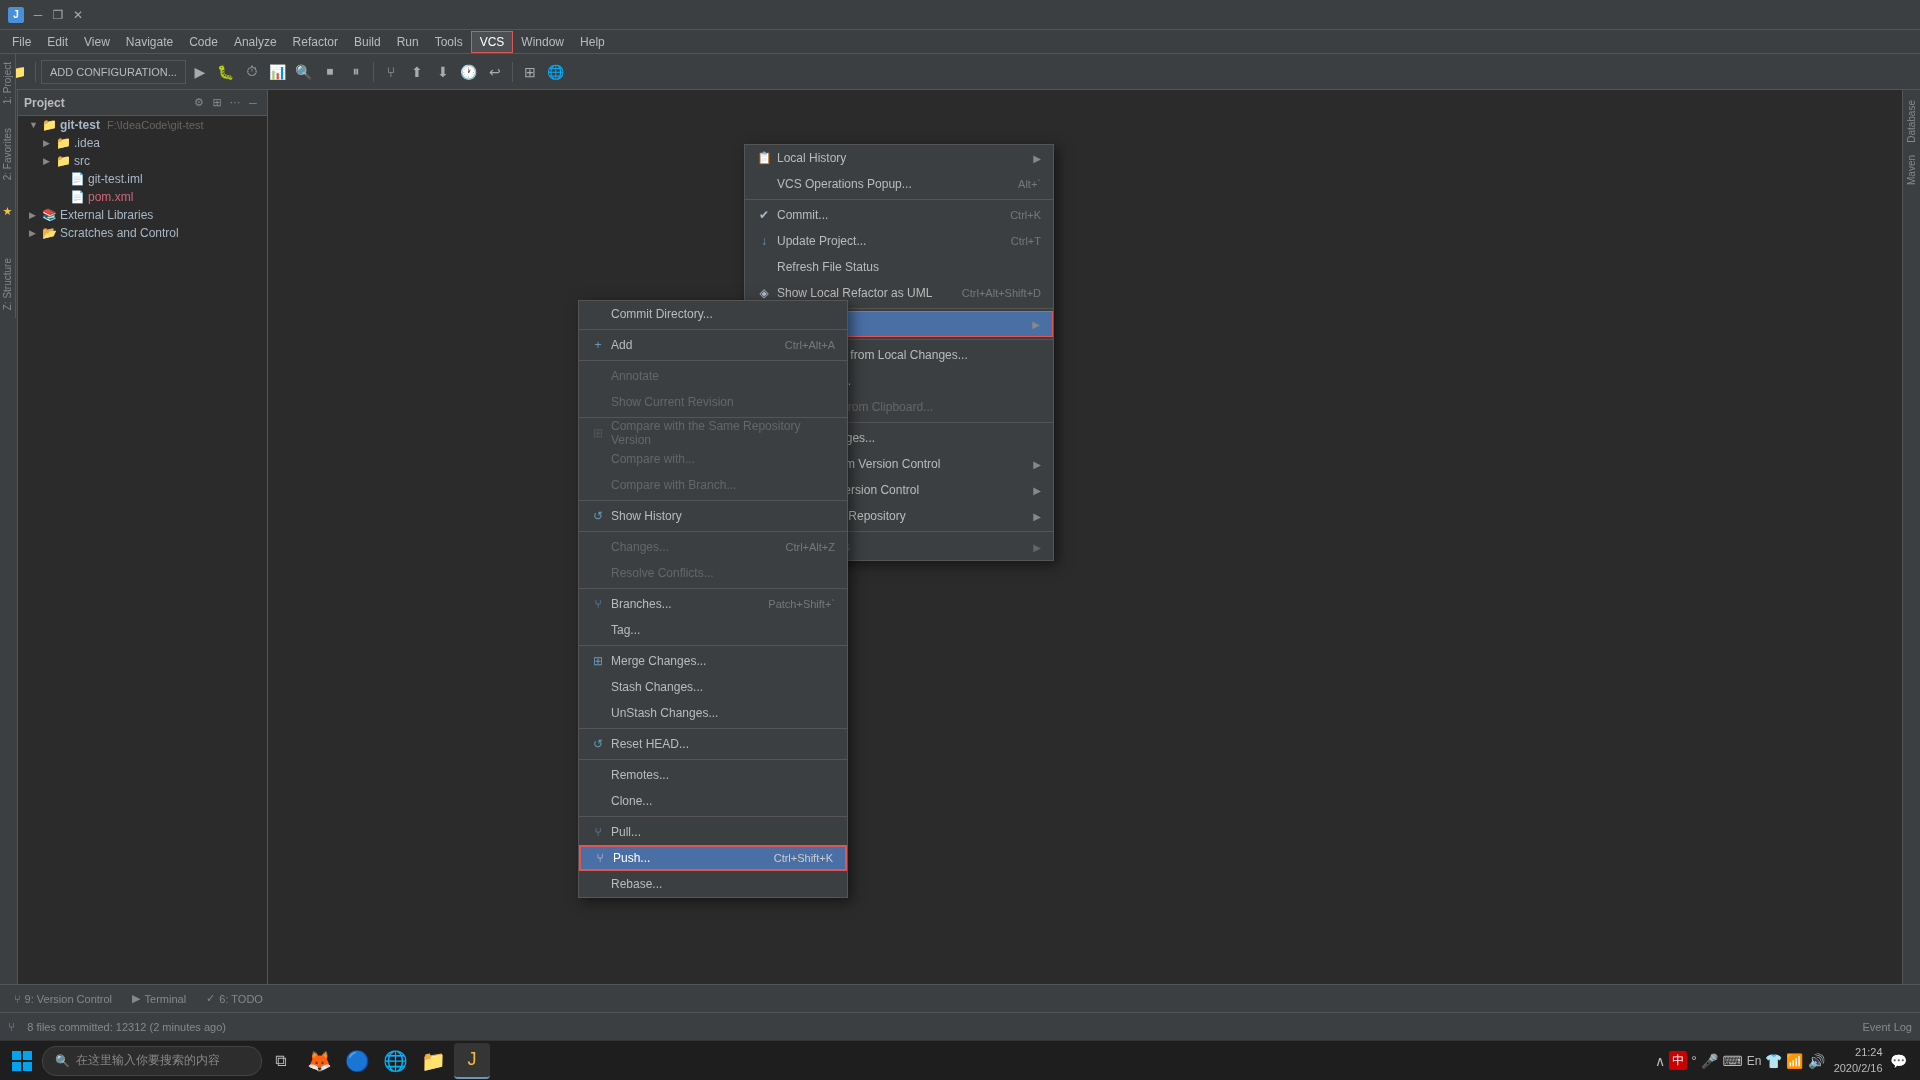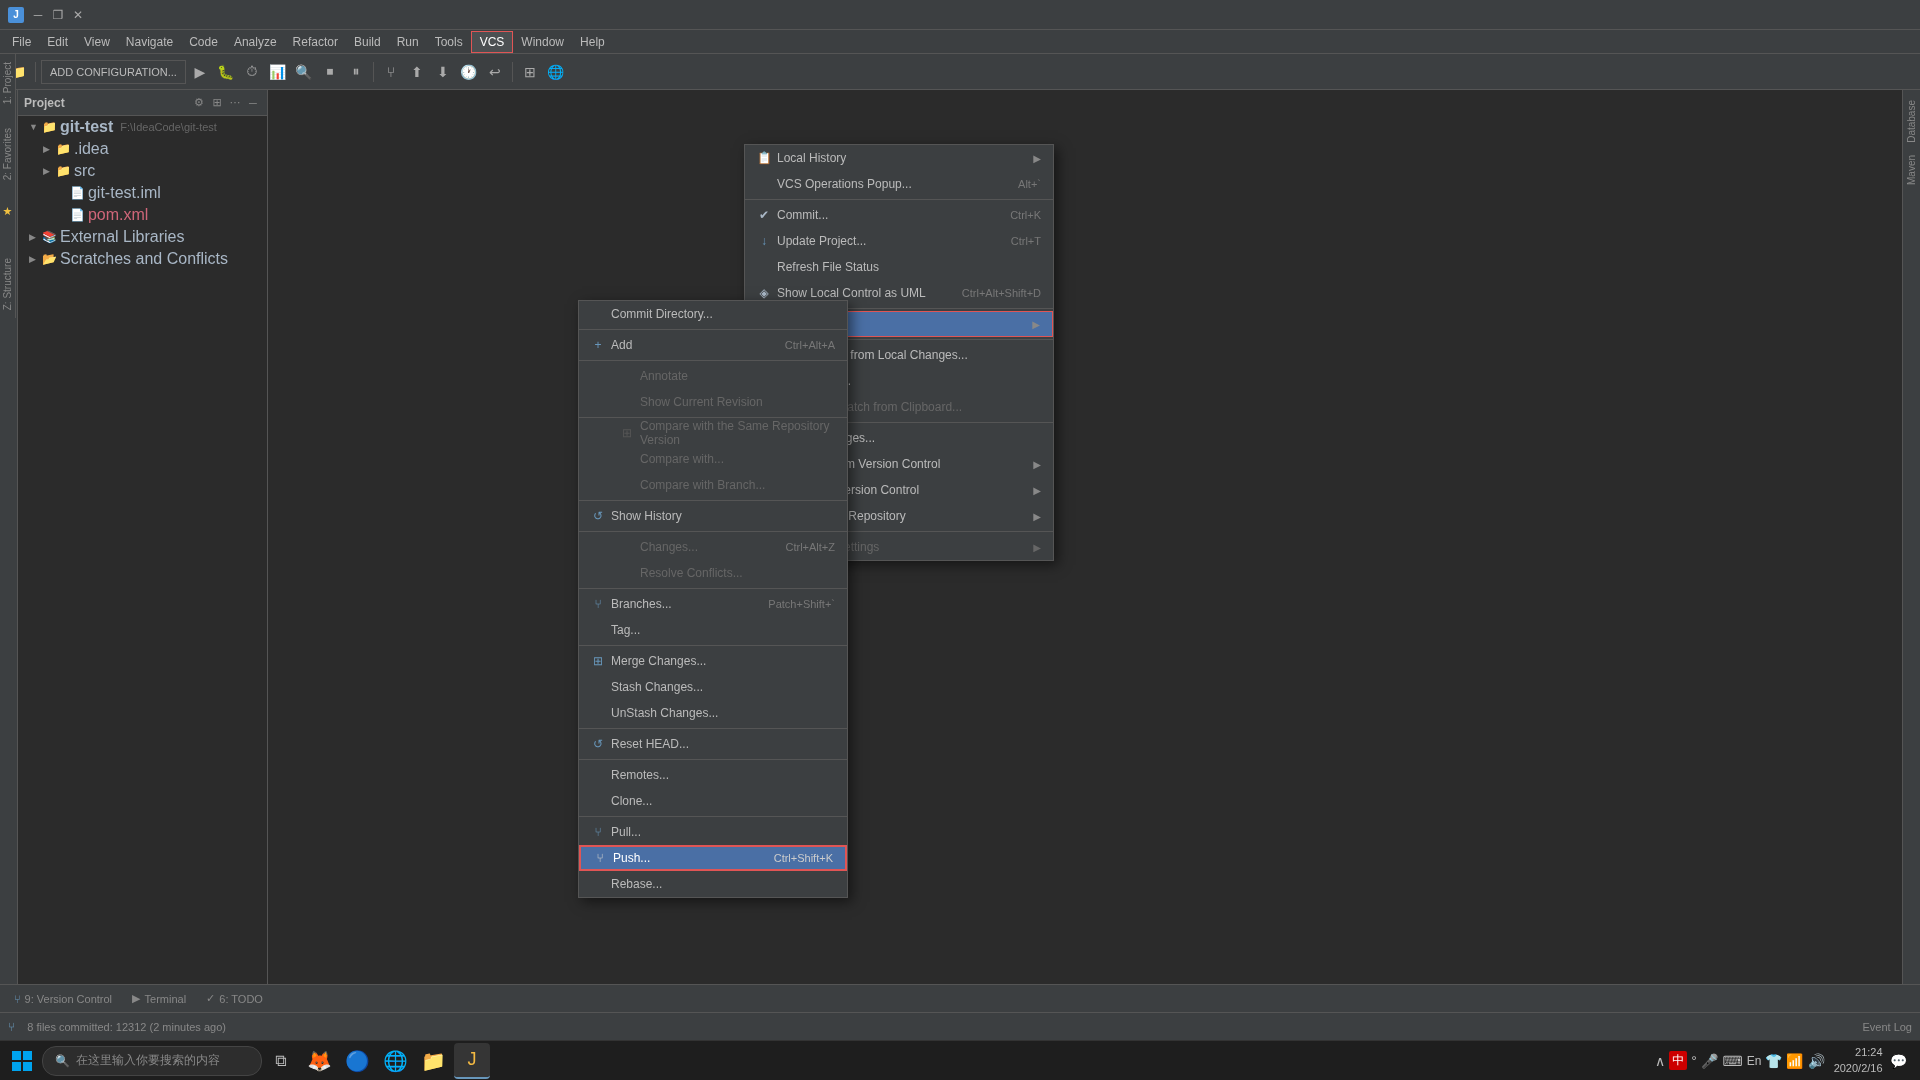--- a/index.html
+++ b/index.html
@@ -135,21 +135,21 @@
     .tree-item {
       display: flex; align-items: center;
       padding: 2px 4px;
       cursor: pointer;
       font-size: 12px;
       gap: 3px;
     }
     .tree-indent { display: inline-block; }
     .tree-arrow { font-size: 9px; color: #888; width: 10px; }
     .tree-icon { font-size: 12px; }
-    .tree-label { font-size: 16px; }
+    .tree-label { font-size: 12px; }
     .tree-label.pink { color: #cf6679; }
     .tree-label.normal { color: #a9b7c6; }
     .tree-label.bold { font-weight: bold; color: #a9b7c6; }
     .tree-path { font-size: 11px; color: #666; margin-left: 4px; }
 
     
     .right-vtab {
       width: 18px;
       background: #3c3f41;
       border-left: 1px solid #555;
@@ -215,21 +215,21 @@
       padding: 4px 12px;
       height: 26px;
       cursor: pointer;
       position: relative;
       gap: 6px;
     }
     .menu-dropdown-item.highlighted {
       background: #4a6fa5;
       border: 1px solid #e05555;
     }
-    .menu-dropdown-item.disabled { color: #666; cursor: default; margin-left: 29px; }
+    .menu-dropdown-item.disabled { color: #666; cursor: default; }
     .menu-dropdown-item .item-label {
       flex: 1;
       font-size: 12px;
       color: #bbb;
     }
     .menu-dropdown-item.disabled .item-label { color: #666; }
     .menu-dropdown-item.highlighted .item-label { color: #fff; }
     .menu-dropdown-item .item-shortcut {
       font-size: 11px;
       color: #777;
@@ -447,21 +447,21 @@
     <div class="tree-item">
       <span class="tree-indent" style="width:4px;"></span>
       <span class="tree-arrow">▶</span>
       <span class="tree-icon">📚</span>
       <span class="tree-label normal">External Libraries</span>
     </div>
     <div class="tree-item">
       <span class="tree-indent" style="width:4px;"></span>
       <span class="tree-arrow">▶</span>
       <span class="tree-icon">📂</span>
-      <span class="tree-label normal">Scratches and Conflicts</span>
+      <span class="tree-label normal">Scratches and Control</span>
     </div>
   </div>
 
   <div class="editor-area">
 
     <div class="dropdown-overlay">
 
       <div class="vcs-menu">
 
         <div class="menu-dropdown-item">
@@ -489,21 +489,21 @@
           <span class="item-shortcut">Ctrl+T</span>
         </div>
 
         <div class="menu-dropdown-item">
           <span class="item-icon"></span>
           <span class="item-label">Refresh File Status</span>
         </div>
 
         <div class="menu-dropdown-item">
           <span class="item-icon">◈</span>
-          <span class="item-label">Show Local Control as UML</span>
+          <span class="item-label">Show Local Refactor as UML</span>
           <span class="item-shortcut">Ctrl+Alt+Shift+D</span>
         </div>
         <div class="menu-separator"></div>
 
         <div class="menu-dropdown-item highlighted">
           <span class="item-icon"></span>
           <span class="item-label">Git</span>
           <span class="item-arrow">▶</span>
         </div>
         <div class="menu-separator"></div>

